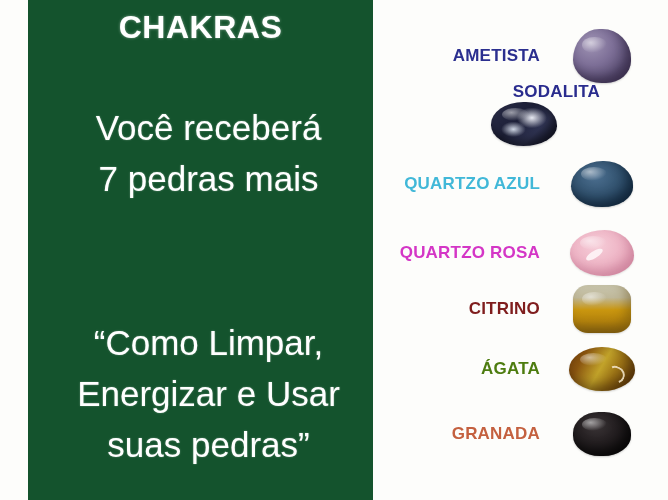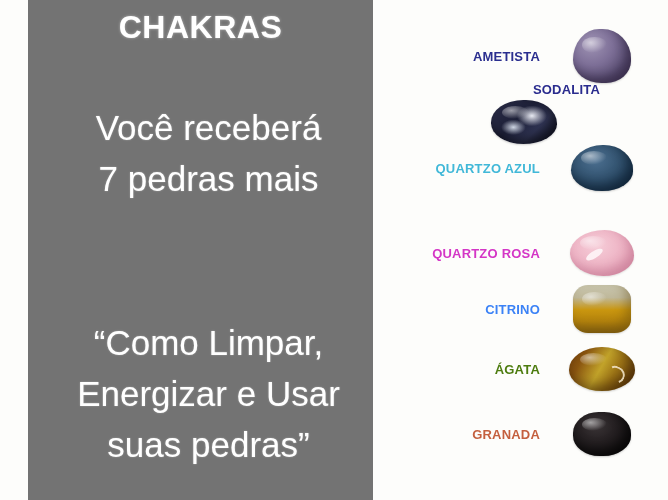--- a/index.html
+++ b/index.html
@@ -74,21 +74,21 @@
     width: 288px;
     height: 64px;
     display: flex;
     align-items: center;
   }
   .stone-label {
     width: 168px;
     text-align: right;
     padding-right: 8px;
     font-weight: bold;
-    font-size: 13px;
+    font-size: 17px;
     letter-spacing: 0.2px;
     white-space: nowrap;
     box-sizing: border-box;
   }
   .stone-figure {
     width: 108px;
     height: 62px;
     position: relative;
     display: flex;
     align-items: center;
@@ -182,21 +182,21 @@
     background:
       radial-gradient(ellipse at 40% 30%, #3a3436 0%, #241f21 40%, #161314 72%, #0b0909 100%);
     box-shadow: inset -5px -6px 11px rgba(0,0,0,0.6), 0 1px 2px rgba(0,0,0,0.2);
   }
 </style>
 </head>
 <body style="background: rgb(253, 253, 251);">
 
 <div id="poster">
 
-  <div id="promo-panel" style="background: #737373; padding-left: 40px;">
+  <div id="promo-panel" style="background: #14532d; padding-left: 40px;">
 
     <div id="promo-title">CHAKRAS</div>
 
     <div class="promo-block" id="promo-block-1">
       <span class="promo-line">Você receberá</span>
       <span class="promo-line">7 pedras mais</span>
     </div>
 
     <div class="promo-block" id="promo-block-2">
       <span class="promo-line">“Como Limpar,</span>
@@ -215,38 +215,38 @@
       </div>
     </div>
 
     <div class="stone-row" style="top:82px;flex-direction:column;">
       <div class="stone-label" style="color:#2a2c8e;">SODALITA</div>
       <div class="stone-figure">
         <div class="gem" id="gem-sodalita"></div>
       </div>
     </div>
 
-    <div class="stone-row" style="top:136px;">
+    <div class="stone-row" style="top:152px;">
       <div class="stone-label" style="color:#41b8d8;">QUARTZO AZUL</div>
       <div class="stone-figure">
         <div class="gem" id="gem-quartzo-azul"></div>
       </div>
     </div>
 
     <div class="stone-row" style="top:221px;">
       <div class="stone-label" style="color:#d436c6;">QUARTZO ROSA</div>
       <div class="stone-figure">
         <div class="gem" id="gem-quartzo-rosa">
           <span class="streak"></span>
         </div>
       </div>
     </div>
 
     <div class="stone-row" style="top:277px;">
-      <div class="stone-label" style="color:#3b82f6;">CITRINO</div>
+      <div class="stone-label" style="color:#7f1d1d;">CITRINO</div>
       <div class="stone-figure">
         <div class="gem" id="gem-citrino"></div>
       </div>
     </div>
 
     <div class="stone-row" style="top:337px;">
       <div class="stone-label" style="color:#4d7c0f;">ÁGATA</div>
       <div class="stone-figure">
         <div class="gem" id="gem-agata">
           <span class="streak"></span>

